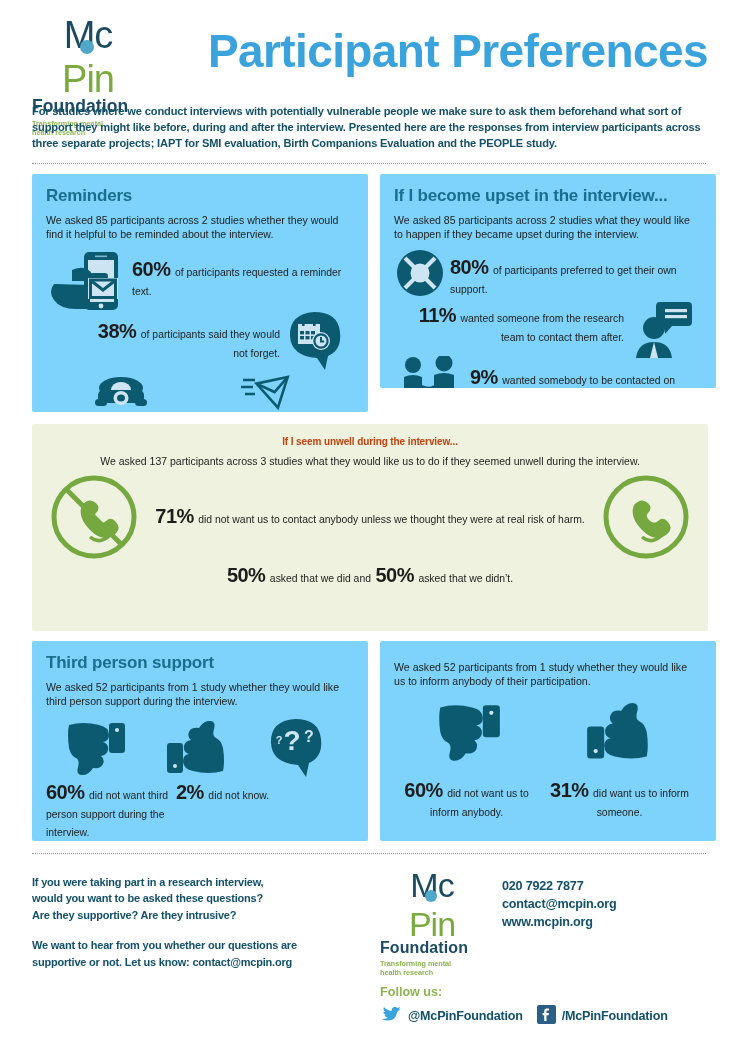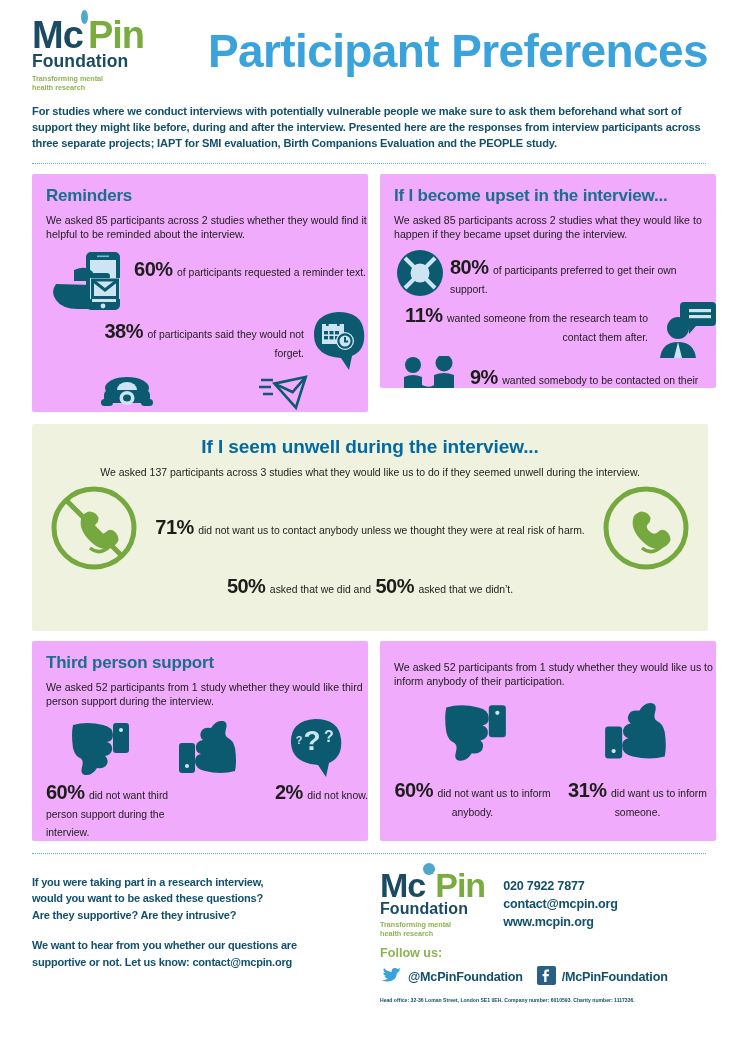--- a/index.html
+++ b/index.html
@@ -8,21 +8,21 @@
     background: #ffffff;
     font-family: "Liberation Sans", sans-serif;
     color: #1d1d1b;
     overflow: hidden;
     position: relative;
   }
 
   
   .header { display: flex; align-items: flex-start; padding: 14px 22px 0 32px; height: 100px; }
   .logo { width: 112px; flex: 0 0 112px; padding-top: 6px; }
-  .logo-word { font-size: 38px; font-weight: 700; line-height: .8; letter-spacing: -1px; display: flex; align-items: flex-start; }
+  .logo-word { font-size: 38px; font-weight: 400; line-height: .8; letter-spacing: -1px; display: flex; align-items: center; flex-direction: column; }
   .logo-mc { color: #1B4B63; }
   .logo-pin { color: #79AB3F; }
   .logo-c-dot { display:inline-block; width:14px; height:14px; border-radius:50%; background:#4FA8C8; margin:0 0 0 -2px; position:relative; top:-10px;}
   .logo-found { color: #1B4B63; font-size: 17.5px; font-weight: 600; letter-spacing: .1px; margin-top: 1px; }
   .logo-tag { color: #8DB451; font-size: 7.2px; line-height: 1.25; margin-top: 2px; font-weight: 600; }
   .main-title {
     flex: 1; text-align: right;
     font-size: 46px; font-weight: 700; color: #3BA3DC;
     letter-spacing: -0.6px; line-height: 1; padding-top: 14px; padding-right: 6px;
   }
@@ -35,36 +35,36 @@
 
   .dotted-sep {
     margin: 11px 30px 0 32px;
     border-top: 1.6px dotted #5FA8CE;
     height: 0;
   }
 
   
   .grid-row { display: flex; gap: 12px; padding: 0 28px 0 32px; margin-top: 10px; }
   .panel {
-    background: #f0abfc; border-radius: 2px;
-    padding: 12px 0 10px 14px; position: relative; overflow: hidden;
+    background: #7dd3fc; border-radius: 2px;
+    padding: 12px 24px 10px 14px; position: relative; overflow: hidden;
   }
   .panel.half { width: 336px; flex: 0 0 336px; }
   .panel-title { color: #1A6E8E; font-size: 17px; font-weight: 700; letter-spacing: -0.2px; }
   .panel-sub { color: #1d1d1b; font-size: 10.6px; line-height: 1.35; margin-top: 7px; }
 
   .stat-num { font-size: 20px; font-weight: 700; letter-spacing: -0.5px; }
   .stat-txt { font-size: 10.4px; line-height: 1.3; }
 
   
   .green-panel {
     background: #EFF2DF; border-radius: 2px;
     margin: 12px 28px 0 32px; padding: 12px 16px 12px 16px;
   }
-  .green-title { color: #0369a1; font-size: 19px; font-weight: 700; text-align: center; letter-spacing: -0.1px; }
+  .green-title { color: #c2410c; font-size: 10px; font-weight: 700; text-align: center; letter-spacing: -0.1px; }
   .green-sub { text-align: center; font-size: 10.5px; margin-top: 8px; }
   .green-note { text-align: center; font-size: 10.6px; font-weight: 700; margin-top: 10px; }
   .green-note2 { text-align: center; margin-top: 5px; }
 
   
   .footer { display: flex; padding: 0 22px 0 32px; margin-top: 10px; }
   .footer-left { width: 344px; flex: 0 0 344px; color: #12506A; font-size: 11px; font-weight: 700; line-height: 1.5; letter-spacing: -0.2px; padding-top: 10px;}
   .footer-right { flex: 1; padding-top: 8px; padding-left: 4px; }
   .fr-top { display: flex; align-items: flex-start; gap: 18px; }
   .contact-lines { color: #12506A; font-size: 12.6px; font-weight: 700; line-height: 1.42; padding-top: 6px; letter-spacing: -0.2px;}
@@ -306,21 +306,21 @@
           <text x="14" y="27" font-size="11" font-weight="700" fill="#CDE4F3" font-family="Liberation Sans, sans-serif" text-anchor="middle">?</text>
         </svg>
       </div>
     </div>
 
     <div class="fl" style="margin-top:4px;">
       <div style="flex:0 0 130px;">
         <span class="stat-num">60%</span>
         <span class="stat-txt">did not want third person support during the interview.</span>
       </div>
-      <div style="flex:1; text-align:right;">
+      <div style="flex:1; text-align:left;">
         <span class="stat-num">2%</span>
         <span class="stat-txt">did not know.</span>
       </div>
     </div>
   </div>
 
   <div class="panel half" style="height:200px">
     <div class="panel-sub">We asked 52 participants from 1 study whether they would like us to inform anybody of their participation.</div>
 
     <div class="fl" style="margin-top:14px; justify-content:space-around; align-items:flex-end;">

